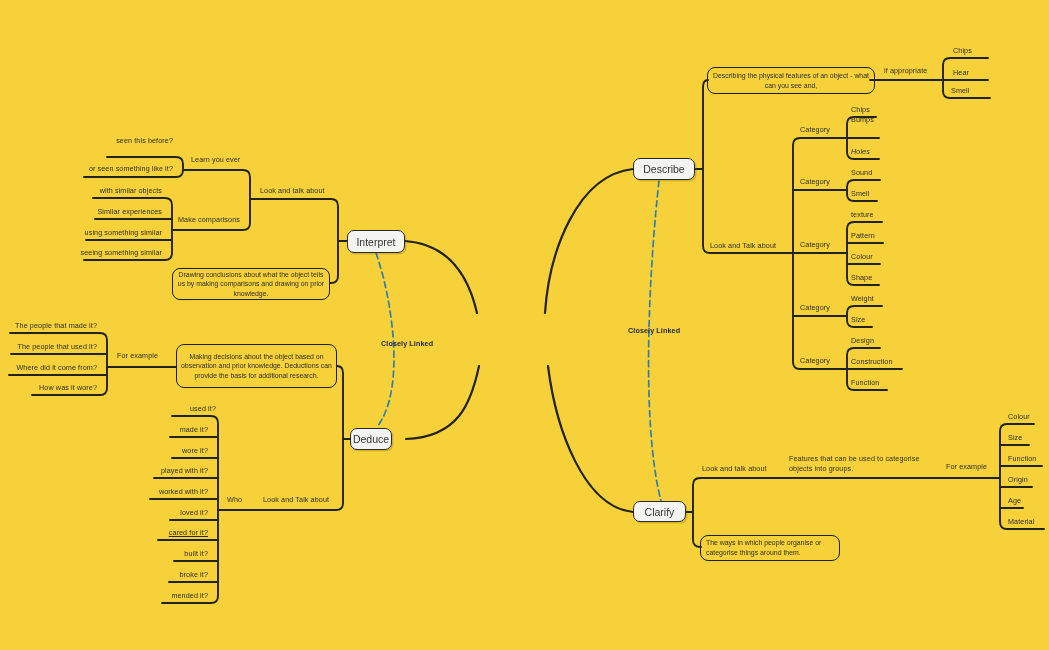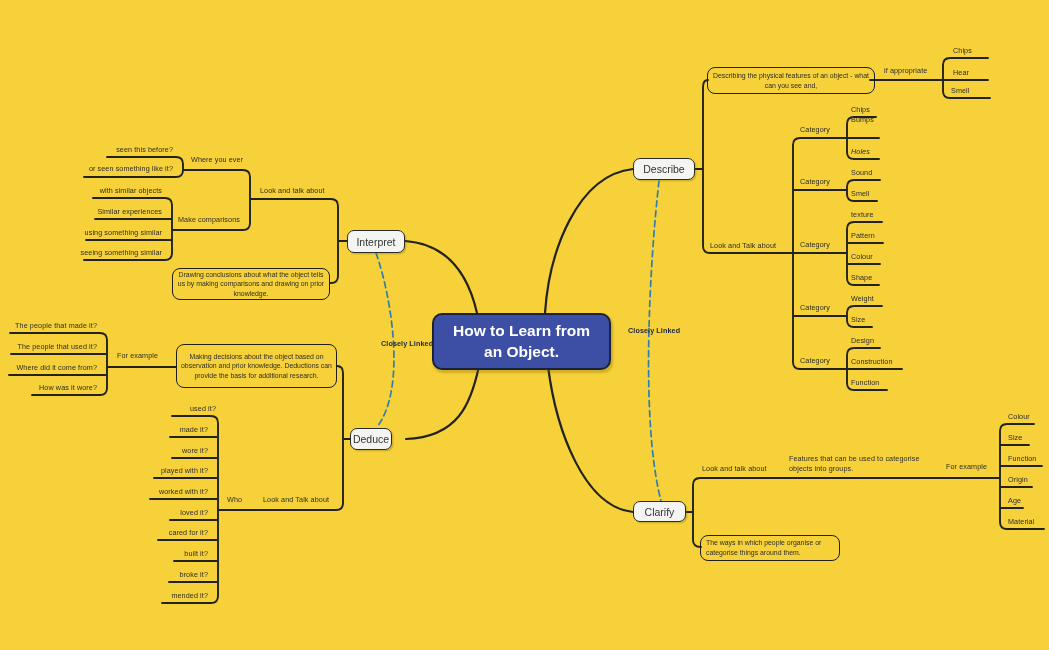--- a/index.html
+++ b/index.html
@@ -89,21 +89,20 @@
         M 1000 466 H 1042
         M 1000 487 H 1032
         M 1000 508 H 1023"></path>
     </g>
     <g fill="none" stroke="var(--link)" stroke-width="1.7" stroke-dasharray="6 4" stroke-linecap="round">
       <path d="M 376 253 C 391 295 407 388 377 427"></path>
       <path d="M 659 181 C 650 260 640 420 661 501"></path>
     </g>
   </svg>
 
-  <div class="center-node" style="left:432px;top:313px;width:155px;height:53px;">How to Learn from an Object.</div>
 
   <div class="bnode" style="left:633px;top:158px;width:62px;height:22px;">Describe</div>
   <div class="box" style="left:707px;top:67px;width:168px;height:27px;">Describing the physical features of an object - what can you see and,</div>
   <div class="lbl" style="left:884px;top:67px;">if appropriate</div>
   <div class="lbl" style="left:953px;top:47px;">Chips</div>
   <div class="lbl" style="left:953px;top:69px;">Hear</div>
   <div class="lbl" style="left:951px;top:87px;">Smell</div>
   <div class="lbl" style="left:710px;top:242px;">Look and Talk about</div>
 
   <div class="lbl" style="left:800px;top:126px;">Category</div>
@@ -122,22 +121,22 @@
   <div class="lbl" style="left:851px;top:253px;">Colour</div>
   <div class="lbl" style="left:851px;top:274px;">Shape</div>
   <div class="lbl" style="left:851px;top:295px;text-align:right;">Weight</div>
   <div class="lbl" style="left:851px;top:316px;">Size</div>
   <div class="lbl" style="left:851px;top:337px;">Design</div>
   <div class="lbl" style="left:851px;top:358px;">Construction</div>
   <div class="lbl" style="left:851px;top:379px;">Function</div>
 
   <div class="bnode" style="left:347px;top:230px;width:58px;height:23px;">Interpret</div>
   <div class="lbl" style="left:260px;top:187px;">Look and talk about</div>
-  <div class="lbl" style="left:191px;top:156px;">Where you ever</div>
-  <div class="lbl" style="right:876px;top:146px;">seen this before?</div>
+  <div class="lbl" style="left:191px;top:156px;">Learn you ever</div>
+  <div class="lbl" style="right:876px;top:137px;">seen this before?</div>
   <div class="lbl" style="right:876px;top:165px;">or seen something like it?</div>
   <div class="lbl" style="left:178px;top:216px;">Make comparisons</div>
   <div class="lbl" style="right:887px;top:187px;">with similar objects</div>
   <div class="lbl" style="right:887px;top:208px;">Similar experiences</div>
   <div class="lbl" style="right:887px;top:229px;">using something similar</div>
   <div class="lbl" style="right:887px;top:249px;">seeing something similar</div>
   <div class="box" style="left:172px;top:268px;width:158px;height:32px;">Drawing conclusions about what the object tells us by making comparisons and drawing on prior knowledge.</div>
 
   <div class="bnode" style="left:350px;top:428px;width:42px;height:22px;">Deduce</div>
   <div class="lbl" style="right:952px;top:322px;">The people that made it?</div>
@@ -147,21 +146,21 @@
   <div class="lbl" style="left:117px;top:352px;">For example</div>
   <div class="box" style="left:176px;top:344px;width:161px;height:44px;">Making decisions about the object based on observation and prior knowledge. Deductions can provide the basis for additional research.</div>
   <div class="lbl" style="left:227px;top:496px;">Who</div>
   <div class="lbl" style="left:263px;top:496px;">Look and Talk about</div>
   <div class="lbl" style="right:833px;top:405px;">used it?</div>
   <div class="lbl" style="right:841px;top:426px;">made it?</div>
   <div class="lbl" style="right:841px;top:447px;">wore it?</div>
   <div class="lbl" style="right:841px;top:467px;">played with it?</div>
   <div class="lbl" style="right:841px;top:488px;">worked with it?</div>
   <div class="lbl" style="right:841px;top:509px;">loved it?</div>
-  <div class="lbl" style="right:841px;top:529px;">cared for it?</div>
+  <div class="lbl" style="right:841px;top:529px;text-decoration:underline;">cared for it?</div>
   <div class="lbl" style="right:841px;top:550px;">built it?</div>
   <div class="lbl" style="right:841px;top:571px;">broke it?</div>
   <div class="lbl" style="right:841px;top:592px;">mended it?</div>
 
   <div class="bnode" style="left:633px;top:501px;width:53px;height:21px;">Clarify</div>
   <div class="lbl" style="left:702px;top:465px;">Look and talk about</div>
   <div class="lbl two" style="left:789px;top:454px;width:150px;">Features that can be used to categorise objects into groups.</div>
   <div class="lbl" style="left:946px;top:463px;">For example</div>
   <div class="lbl" style="left:1008px;top:413px;">Colour</div>
   <div class="lbl" style="left:1008px;top:434px;">Size</div>

